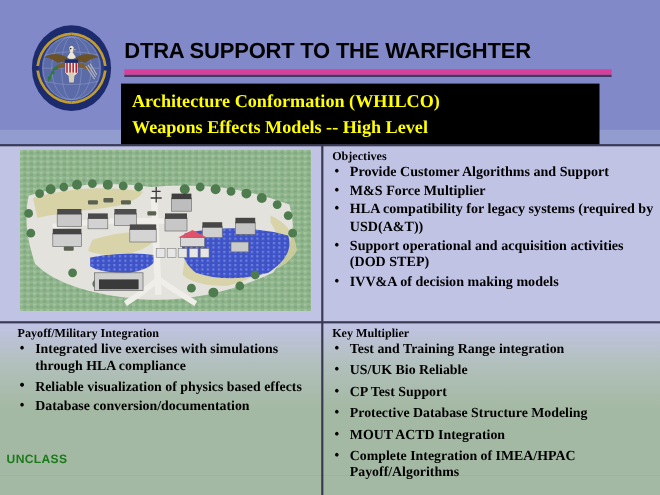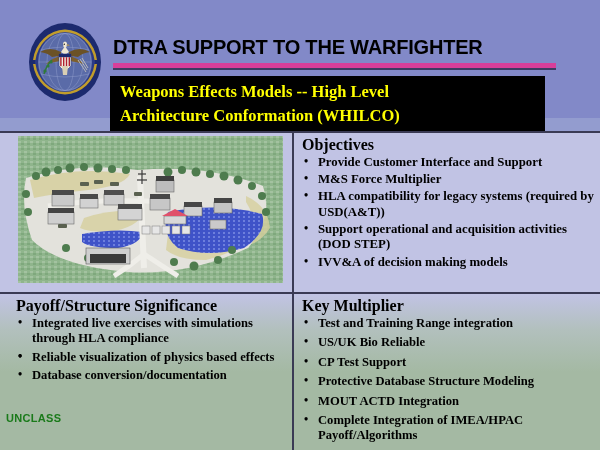--- a/index.html
+++ b/index.html
@@ -57,21 +57,21 @@
   .h-div{left:0;top:292px;width:600px;height:2px;}
   .h-top{left:0;top:131px;width:600px;height:2px;}
 
   
   .photo-wrap{position:absolute;left:18px;top:136px;width:265px;height:147px;overflow:hidden;}
   .photo-wrap svg{display:block;}
 
   
   .panel{position:absolute;}
   .panel h3{
-    margin:0 0 1px 0;font-size:16px;font-weight:bold;color:#000;
+    margin:0 0 1px 0;font-size:11px;font-weight:bold;color:#000;
     font-family:"Liberation Serif", serif;
   }
   .bullets{margin:0;padding:0;list-style:none;}
   .bullets li{
     position:relative;padding-left:14px;margin:0 0 1px 0;
     font-size:12.6px;font-weight:bold;line-height:15.2px;color:#000;
     font-family:"Liberation Serif", serif;
   }
   .bullets li .bdot{position:absolute;left:2px;top:-1px;font-size:12px;}
 
@@ -158,22 +158,22 @@
       </g>
     </svg>
   </div>
 
   <div class="main-title">DTRA SUPPORT TO THE WARFIGHTER</div>
   <div class="title-rule"></div>
   <div class="title-rule-shadow"></div>
 
   <div class="subtitle-box">
     <div class="subtitle-text">
+      <div>Architecture Conformation (WHILCO)</div>
       <div>Weapons Effects Models -- High Level</div>
-      <div>Architecture Conformation (WHILCO)</div>
     </div>
   </div>
 
   <div class="body-panel"></div>
   <div class="body-bottom"></div>
 
   <div class="line h-top"></div>
   <div class="line v-div"></div>
   <div class="line h-div"></div>
 
@@ -283,30 +283,30 @@
         <line x1="124" y1="34" x2="124" y2="48"></line>
         <line x1="120" y1="38" x2="128" y2="38"></line>
         <line x1="119" y1="44" x2="129" y2="44"></line>
       </g>
     </svg>
   </div>
 
   <div class="panel panel-objectives">
     <h3>Objectives</h3>
     <ul class="bullets">
-      <li><span class="bdot">•</span><span>Provide Customer Interface and Support</span></li>
+      <li><span class="bdot">•</span><span>Provide Customer Algorithms and Support</span></li>
       <li><span class="bdot">•</span><span>M&amp;S Force Multiplier</span></li>
       <li><span class="bdot">•</span><span>HLA compatibility for legacy systems (required by USD(A&amp;T))</span></li>
       <li><span class="bdot">•</span><span>Support operational and acquisition activities (DOD STEP)</span></li>
       <li><span class="bdot">•</span><span>IVV&amp;A of decision making models</span></li>
     </ul>
   </div>
 
   <div class="panel panel-payoff">
-    <h3>Payoff/Structure Significance</h3>
+    <h3>Payoff/Military Integration</h3>
     <ul class="bullets">
       <li><span class="bdot">•</span><span>Integrated live exercises with simulations through HLA compliance</span></li>
       <li><span class="bdot">•</span></li>
       <li><span class="bdot">•</span><span>Reliable visualization of physics based effects</span></li>
       <li><span class="bdot">•</span><span>Database conversion/documentation</span></li>
     </ul>
   </div>
 
   <div class="panel panel-milestones">
     <h3>Key Multiplier</h3>

